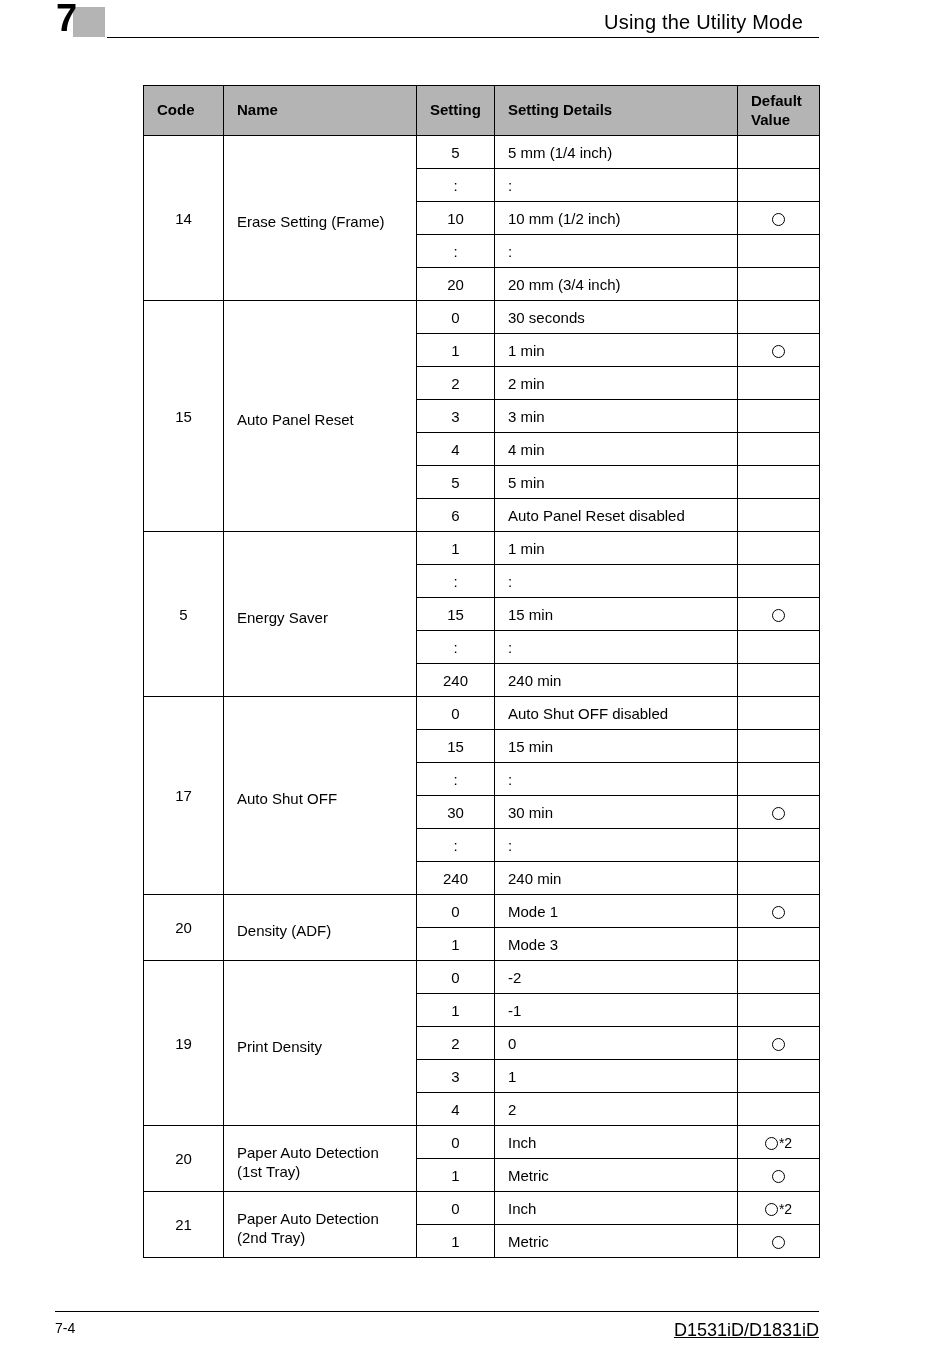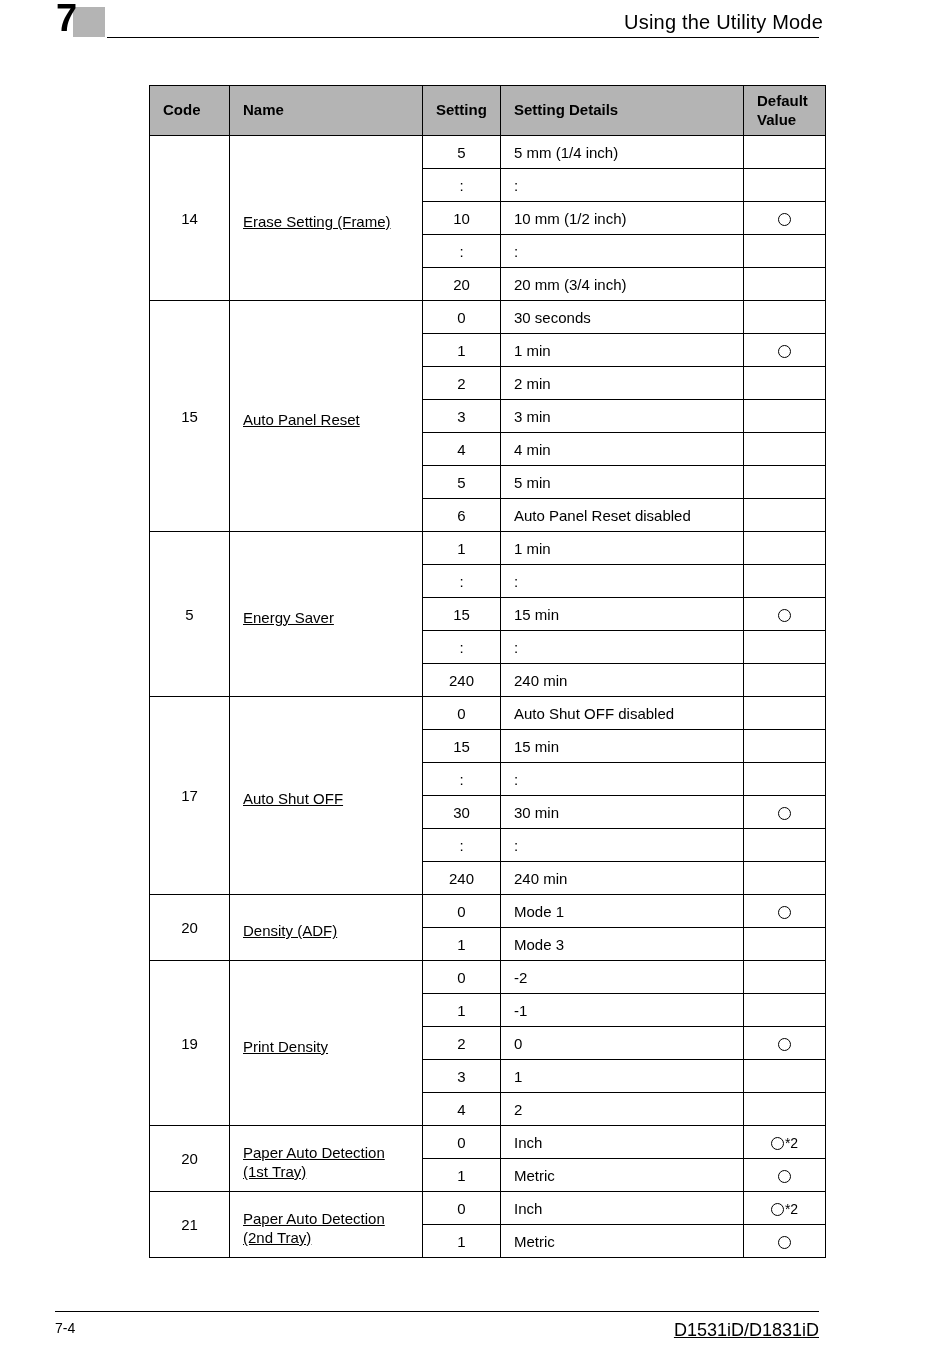--- a/index.html
+++ b/index.html
@@ -26,35 +26,35 @@
   .chapter-number {
     position: absolute;
     left: 56px; top: -3px;
     font-size: 38px;
     font-weight: bold;
     line-height: 42px;
     z-index: 2;
   }
   .header-title {
     position: absolute;
-    top: 11px; right: 127px;
+    top: 11px; right: 147px;
     font-size: 20px;
     letter-spacing: 0.2px;
   }
   .header-rule {
     position: absolute;
     left: 107px; top: 37px;
     width: 712px; height: 1px;
     background: #000;
   }
 
   
   .table-wrap {
     position: absolute;
-    left: 149px; top: 85px;
+    left: 143px; top: 85px;
   }
   table.settings {
     border-collapse: collapse;
     table-layout: fixed;
     width: 676px;
   }
   table.settings th {
     background: #b4b4b4;
     border: 1px solid #000;
     font-size: 15px;
@@ -73,21 +73,20 @@
     background: #fff;
   }
   td.cell-code {
     text-align: center;
     vertical-align: top;
   }
   td.cell-name {
     vertical-align: top;
     padding: 7px 12px 0 13px;
     line-height: 1.3;
-    text-decoration: underline;
   }
   td.cell-setting { text-align: center; }
   td.cell-details { padding-left: 13px; }
   td.cell-default { text-align: center; }
 
   .default-circle {
     display: inline-block;
     width: 13px; height: 13px;
     border: 1px solid #000;
     border-radius: 50%;

